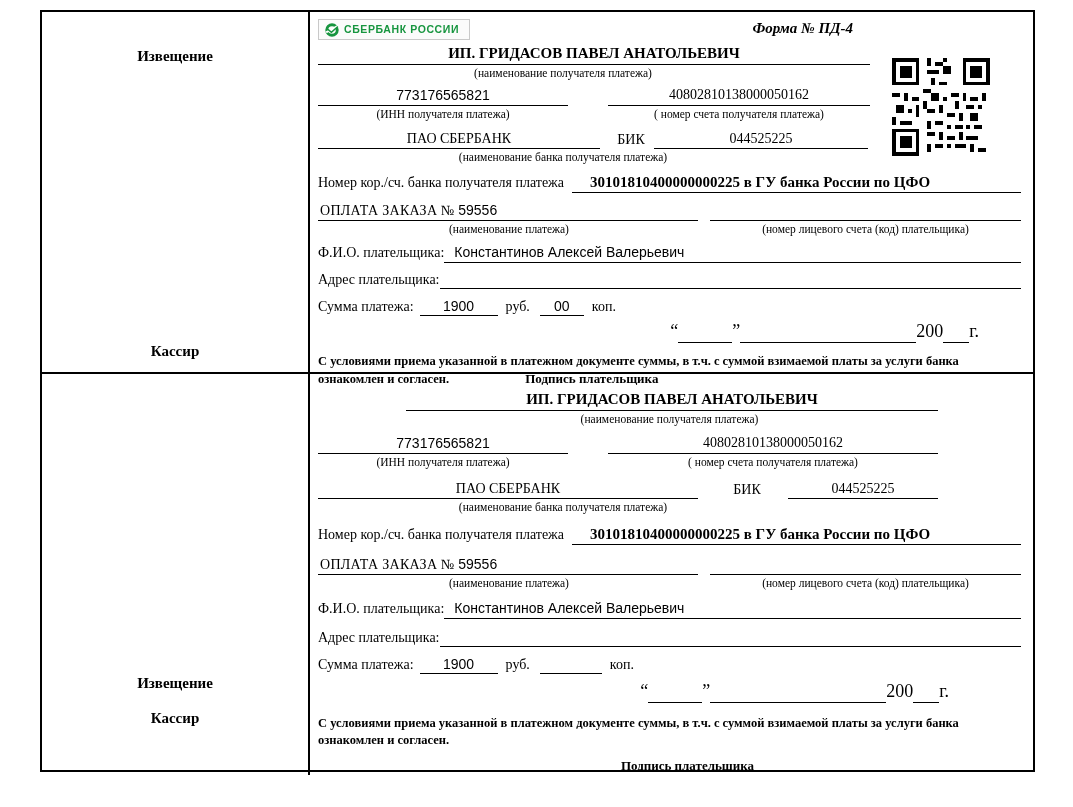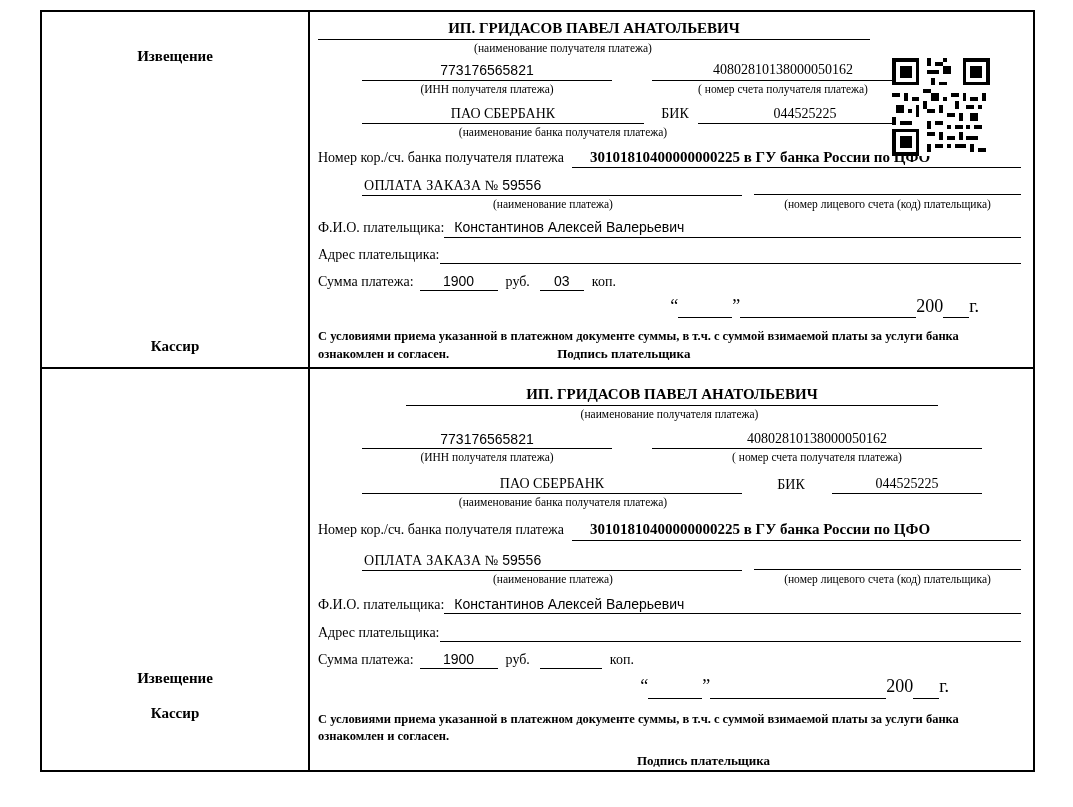--- a/index.html
+++ b/index.html
@@ -44,21 +44,21 @@
   .qr svg { width: 100%; height: 100%; }
 
   .uline { display: inline-block; border-bottom: 1px solid #000; min-height: 18px; vertical-align: bottom; }
   .center { text-align: center; }
   .val { font-family: "Liberation Sans", sans-serif; font-size: 14px; }
   .caption { font-size: 11.5px; text-align: center; }
   .lbl { white-space: nowrap; }
   .fill { flex: 1; }
   .ml12 { margin-left: 12px; }
   .pl10 { padding-left: 10px; }
-  .frow { display: flex; align-items: center; margin-left: 44px; }
+  .frow { display: flex; align-items: flex-end; }
   .lrow { display: flex; align-items: flex-end; }
 
   .mb1 { margin-bottom: 1px; } .mb4 { margin-bottom: 4px; } .mb6 { margin-bottom: 6px; }
   .mb8 { margin-bottom: 8px; } .mb10 { margin-bottom: 10px; } .mb12 { margin-bottom: 12px; }
 
   .recipient { font-weight: bold; font-size: 15px; text-align: center; }
   .w-recipient { width: 552px; }
   .wrap-recipient-b { text-align: left; padding-left: 88px; }
   .w-recipient-b { width: 532px; }
   .cap-left { width: 490px; }
@@ -84,35 +84,46 @@
   .w-kop { width: 44px; margin-left: 10px; }
   .w-kop-b { width: 62px; margin-left: 10px; }
   .sum-unit { margin-left: 8px; }
 
   .date-row { text-align: right; padding-right: 42px; font-size: 18px; }
   .date-row-b { padding-right: 72px; }
   .w-day { width: 54px; } .w-month { width: 176px; } .w-year { width: 26px; }
 
   .terms { font-size: 12.5px; font-weight: bold; line-height: 1.35; }
   .terms-line2-row { display: flex; align-items: baseline; }
-  .sig { font-weight: bold; font-size: 13px; margin-left: 108px; }
+  .sig { font-weight: bold; font-size: 13px; margin-left: 76px; }
   .sig-center { display: block; text-align: center; margin-top: 8px; padding-right: 40px; }
 </style>
 </head>
 <body>
 
 <div class="page">
 
   <section class="sec sec-top">
     <aside class="stub stub-top">
       <div>Извещение</div>
       <div>Кассир</div>
     </aside>
     <div class="main">
 
+      <div class="hdr-row mb1">
+        <div class="logo-box">
+          <svg width="14" height="14" viewBox="0 0 24 24">
+            <circle cx="12" cy="12" r="9" fill="none" stroke="#17953f" stroke-width="5"></circle>
+            <line x1="2" y1="16" x2="22" y2="5" stroke="#ffffff" stroke-width="3.4"></line>
+            <path d="M5 11 L11 16 L22 6" fill="none" stroke="#17953f" stroke-width="2.6"></path>
+          </svg>
+          <span class="logo-text">СБЕРБАНК РОССИИ</span>
+        </div>
+        <div class="form-no">Форма № ПД-4</div>
+      </div>
 
       <div class="qr">
         <svg viewBox="0 0 25 25" shape-rendering="crispEdges">
           <rect width="25" height="25" fill="#fff"></rect>
           <g fill="#000">
             <rect x="0" y="0" width="7" height="7"></rect>
               <rect x="1" y="1" width="5" height="5" fill="#fff"></rect>
               <rect x="2" y="2" width="3" height="3"></rect>
             <rect x="18" y="0" width="7" height="7"></rect>
               <rect x="19" y="1" width="5" height="5" fill="#fff"></rect>
@@ -211,21 +222,21 @@
       </div>
       <div class="lrow mb8">
         <span class="lbl">Адрес плательщика:</span>
         <span class="uline fill val pl10"></span>
       </div>
 
       <div class="lrow mb4">
         <span class="lbl">Сумма платежа:</span>
         <span class="uline w-rub val center">1900</span>
         <span class="lbl sum-unit">руб.</span>
-        <span class="uline w-kop val center">03</span>
+        <span class="uline w-kop val center">00</span>
         <span class="lbl sum-unit">коп.</span>
       </div>
 
       <div class="date-row mb10">
         <span>“</span><span class="uline w-day"></span><span>”</span><span class="uline w-month"></span><span>200</span><span class="uline w-year"></span><span>г.</span>
       </div>
 
       <div class="terms">
         <div>С условиями приема указанной в платежном документе суммы, в т.ч. с суммой взимаемой платы за услуги банка</div>
         <div class="terms-line2-row">

